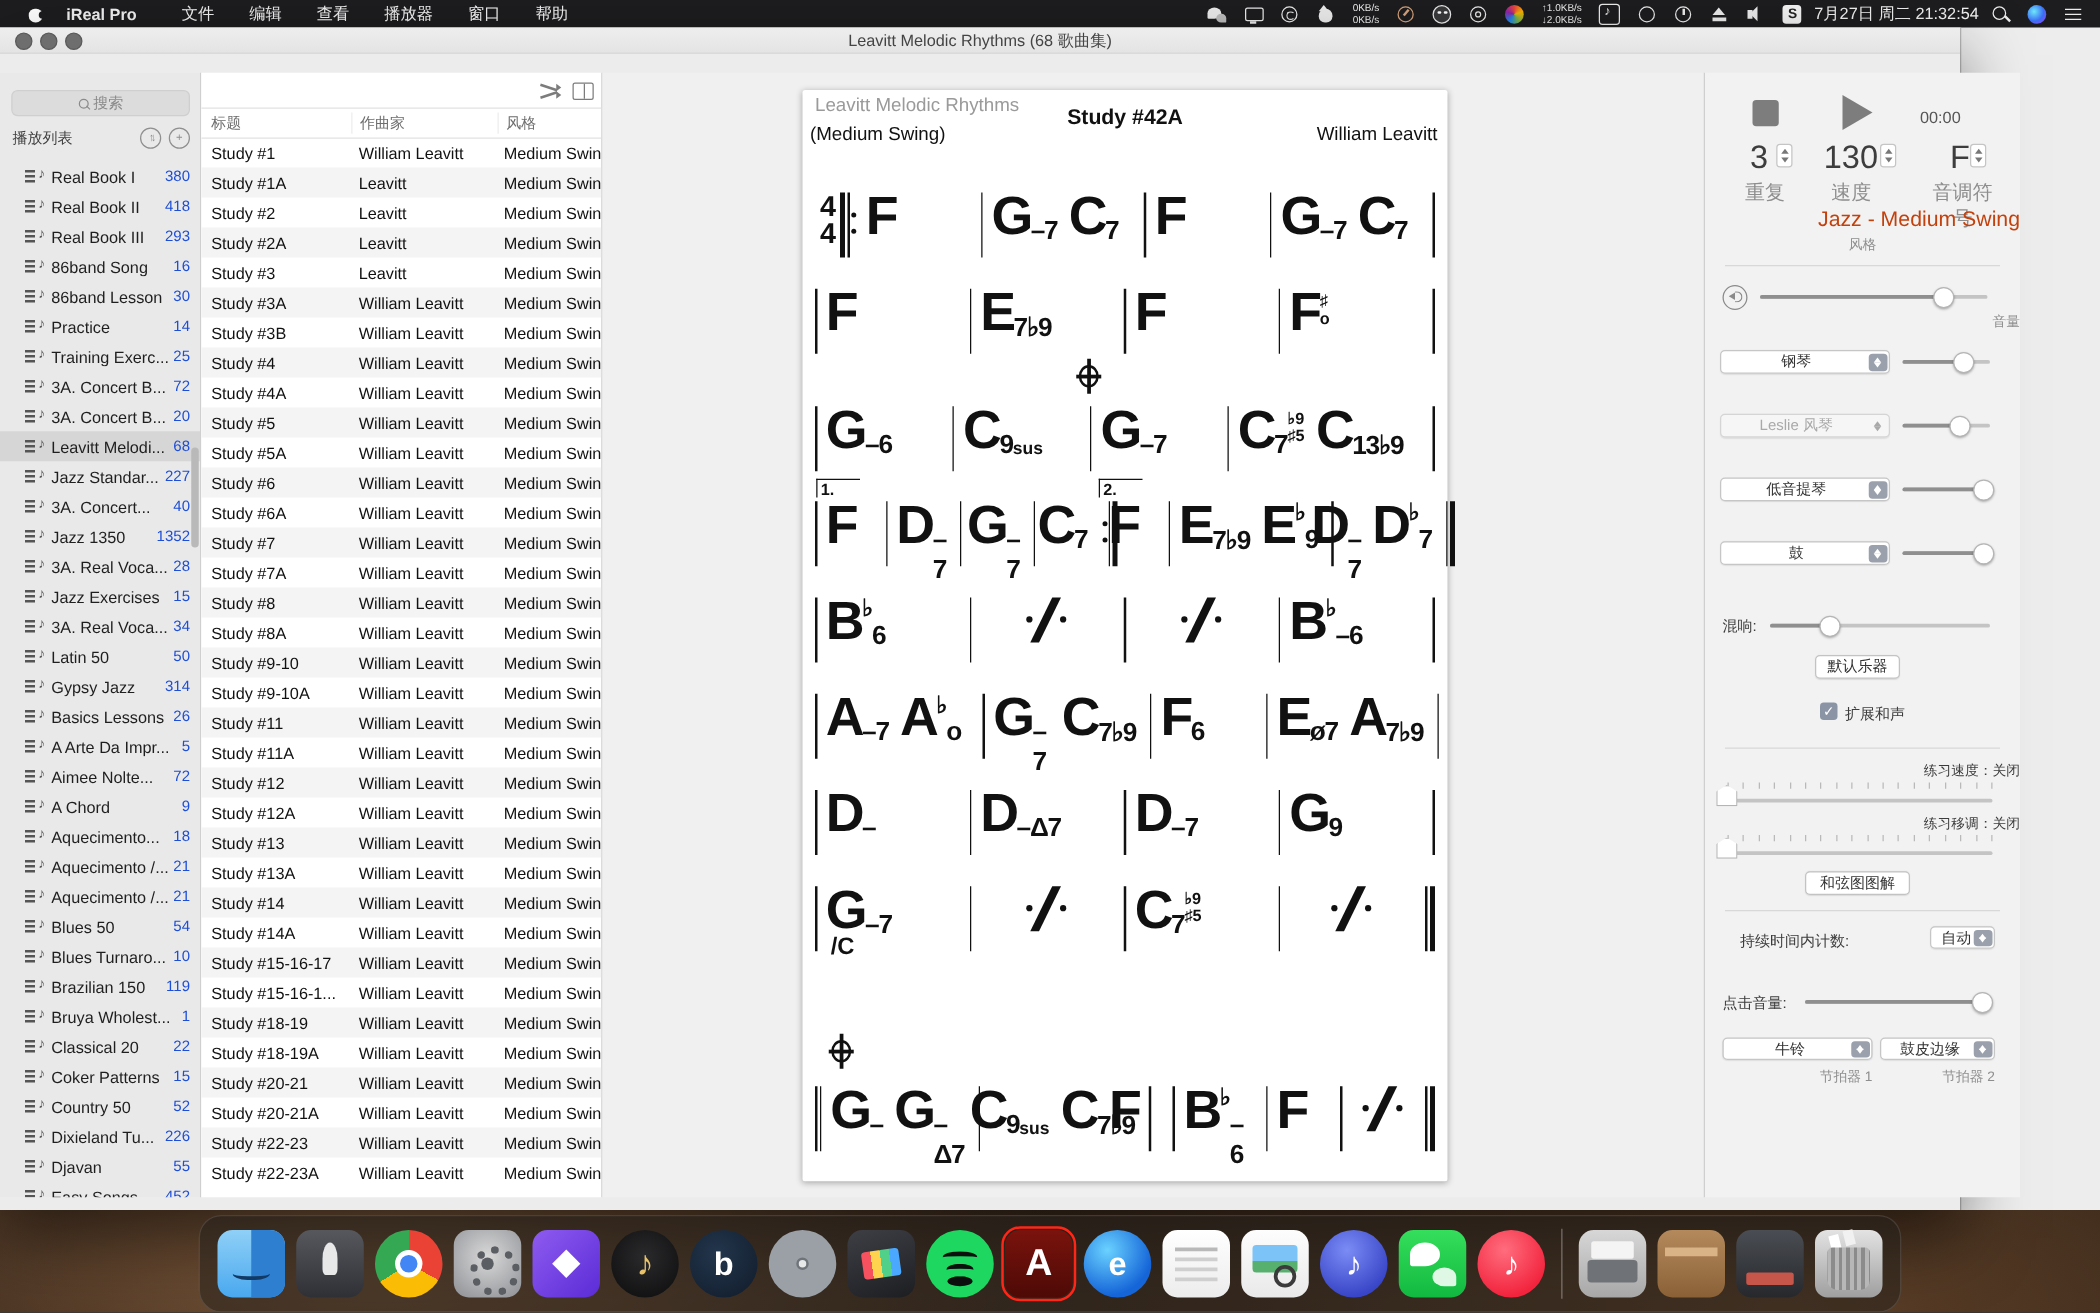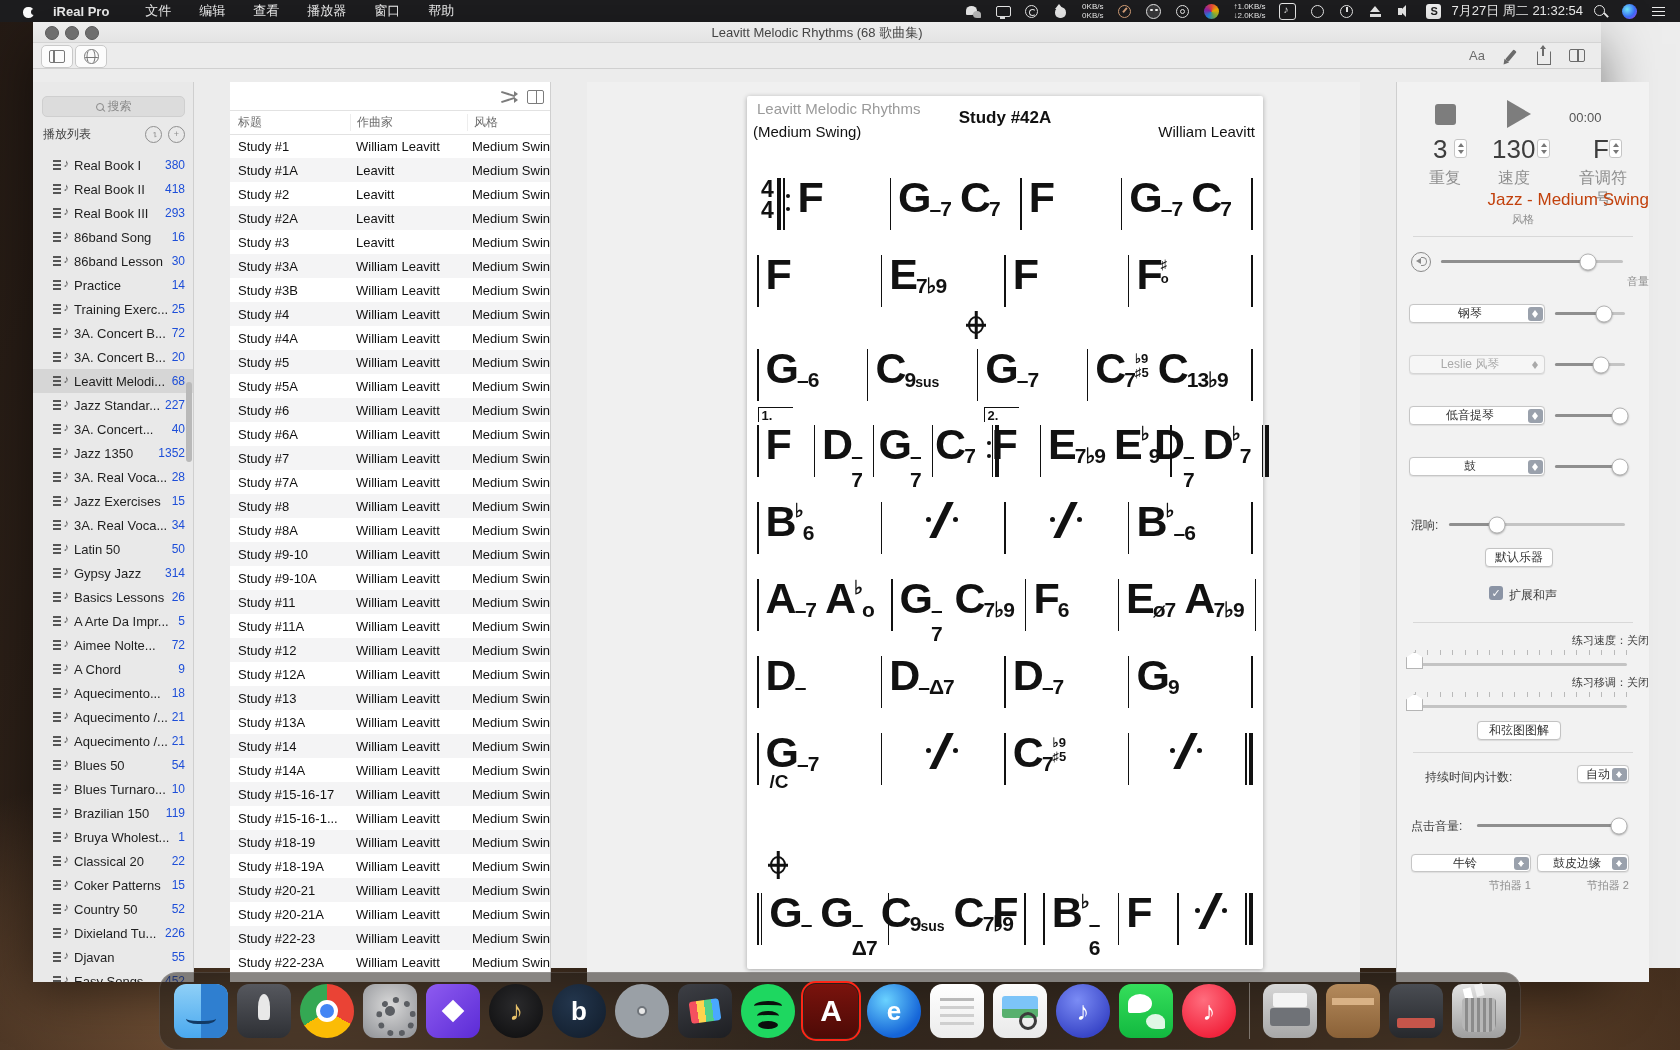--- a/index.html
+++ b/index.html
@@ -53,42 +53,42 @@
   .mi-s-badge:after{content:"S";position:absolute;left:4px;top:1px;font-size:11px;font-weight:bold;color:#222;}
   .mi-spotlight:before{content:"";position:absolute;left:1px;top:1px;width:9px;height:9px;border:1.8px solid #ececec;border-radius:50%;}
   .mi-spotlight:after{content:"";position:absolute;right:1px;bottom:1px;width:2px;height:6px;background:#ececec;transform:rotate(-45deg);}
   .mi-siri{border-radius:50%;background:radial-gradient(circle at 35% 35%, #6ee7f7, #3b6ef5 55%, #b13bf5);}
   .mi-control-list:before{content:"";position:absolute;left:1px;top:3px;width:13px;height:1.8px;background:#ececec;box-shadow:0 4px 0 #ececec,0 8px 0 #ececec;}
   #menubar .clock{margin:0 10px;font-size:13px;}
   
   #rightstrip{position:absolute;left:1568px;top:22px;width:112px;height:946px;background:#ededed;border-left:1px solid #b9b9b9;}
   
   #window{position:absolute;left:0;top:22px;width:1568px;height:946px;background:#ececec;
-    box-shadow:0 22px 50px rgba(0,0,0,.5);margin-left:33px;}
+    box-shadow:0 22px 50px rgba(0,0,0,.5);}
   .titlebar{position:relative;height:20px;background:linear-gradient(#eeeeee,#e4e4e4);border-bottom:1px solid #d4d4d4;}
   .tl{position:absolute;top:4px;width:12px;height:12px;border-radius:50%;background:#6e6e6e;border:0.5px solid #5a5a5a;}
   .wtitle{position:absolute;left:0;right:0;top:2px;text-align:center;font-size:13px;color:#444;}
   .toolbar{position:relative;height:25px;background:#ececec;border-bottom:1px solid #d0d0d0;}
   .tbtn{position:absolute;top:2px;width:30px;height:21px;background:#fcfcfc;border:1px solid #c9c9c9;border-radius:5px;
     display:flex;align-items:center;justify-content:center;color:#666;}
   .tico{position:absolute;top:3px;color:#6b6b6b;display:flex;align-items:center;justify-content:center;width:24px;height:19px;}
   .ic-sidebar{width:14px;height:11px;border:1.5px solid #787878;border-radius:2px;position:relative;}
   .ic-sidebar:after{content:"";position:absolute;left:3px;top:0;bottom:0;width:1.5px;background:#787878;}
   .ic-globe{width:13px;height:13px;border:1.5px solid #787878;border-radius:50%;position:relative;overflow:hidden;}
   .ic-globe:before{content:"";position:absolute;left:50%;top:-2px;bottom:-2px;width:7px;border:1.2px solid #787878;border-radius:50%;transform:translateX(-50%);}
   .ic-globe:after{content:"";position:absolute;left:-1px;right:-1px;top:50%;height:1.2px;background:#787878;}
   .ic-aa{font-size:13px;color:#6b6b6b;}
   .ic-pencil{width:3.5px;height:13px;background:#6b6b6b;transform:rotate(40deg);position:relative;border-radius:1px;}
   .ic-pencil:after{content:"";position:absolute;left:-1px;bottom:-5px;border-left:3px solid transparent;border-right:3px solid transparent;border-top:5px solid #6b6b6b;}
   .ic-share{width:12px;height:12px;border:1.5px solid #6b6b6b;border-top-color:transparent;position:relative;}
   .ic-share:before{content:"";position:absolute;left:4px;top:-6px;width:1.5px;height:10px;background:#6b6b6b;}
   .ic-share:after{content:"";position:absolute;left:2px;top:-7px;border-left:3px solid transparent;border-right:3px solid transparent;border-bottom:4px solid #6b6b6b;}
   .ic-split{width:14px;height:11px;border:1.5px solid #6b6b6b;border-radius:2px;position:relative;}
   .ic-split:after{content:"";position:absolute;left:50%;top:0;bottom:0;width:1.5px;background:#6b6b6b;}
-  .content{position:absolute;left:0;top:60px;width:1616px;height:900px;overflow:hidden;display:flex;gap:36px;}
+  .content{position:absolute;left:0;top:36px;width:1616px;height:900px;overflow:hidden;display:flex;}
   
   #sidebar{position:relative;width:160px;height:900px;background:#e9e9e9;border-right:1px solid #cfcfcf;flex:none;overflow:hidden;}
   .search{position:absolute;left:9px;top:14px;width:141px;height:19px;background:#dcdcdc;border:1px solid #cfcfcf;border-radius:5px;
     display:flex;align-items:center;justify-content:center;color:#8a8a8a;font-size:12px;gap:4px;}
   .sglass{width:8px;height:8px;position:relative;display:inline-block;}
   .sglass:before{content:"";position:absolute;left:0;top:0;width:6px;height:6px;border:1.3px solid #8a8a8a;border-radius:50%;}
   .sglass:after{content:"";position:absolute;right:-1px;bottom:-1px;width:1.3px;height:4px;background:#8a8a8a;transform:rotate(-45deg);}
   .plheader{position:absolute;left:10px;top:44px;right:8px;display:flex;align-items:center;color:#3f3f3f;font-size:12px;}
   .circbtn{width:15px;height:15px;border:1.2px solid #8f8f8f;border-radius:50%;color:#8f8f8f;
     display:flex;align-items:center;justify-content:center;font-size:9px;margin-left:6px;line-height:1;}
@@ -314,40 +314,20 @@
 
   <div id="rightstrip"></div>
 
   <div id="window">
     <div class="titlebar">
       <span class="tl" style="left:12px"></span>
       <span class="tl" style="left:32px"></span>
       <span class="tl" style="left:52px"></span>
       <span class="wtitle">Leavitt Melodic Rhythms (68 歌曲集)</span>
     </div>
-    <div class="toolbar">
-      <span class="tbtn" style="left:8px">
-          <span class="ic-sidebar"></span>
-        </span>
-      <span class="tbtn" style="left:42px">
-          <span class="ic-globe"></span>
-        </span>
-      <span class="tico" style="left:1432px">
-          <span class="ic-aa">Aa</span>
-        </span>
-      <span class="tico" style="left:1466px">
-          <span class="ic-pencil"></span>
-        </span>
-      <span class="tico" style="left:1499px;top:5px">
-          <span class="ic-share"></span>
-        </span>
-      <span class="tico" style="left:1532px">
-          <span class="ic-split"></span>
-        </span>
-    </div>
 
     <div class="content">
 
       <div id="sidebar">
         <div class="search">
           <span class="sglass"></span>
           <span>搜索</span>
         </div>
         <div class="plheader">
           <span>播放列表</span>

